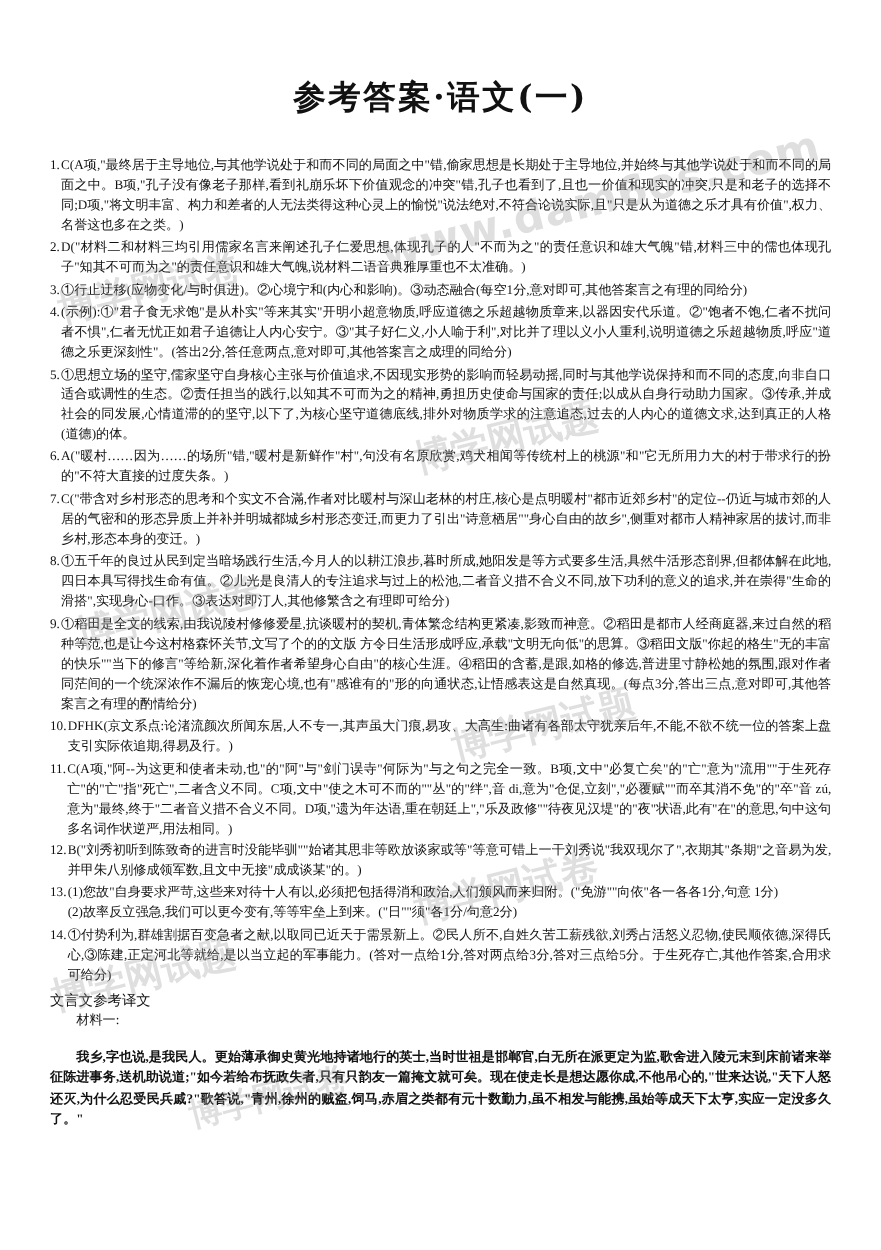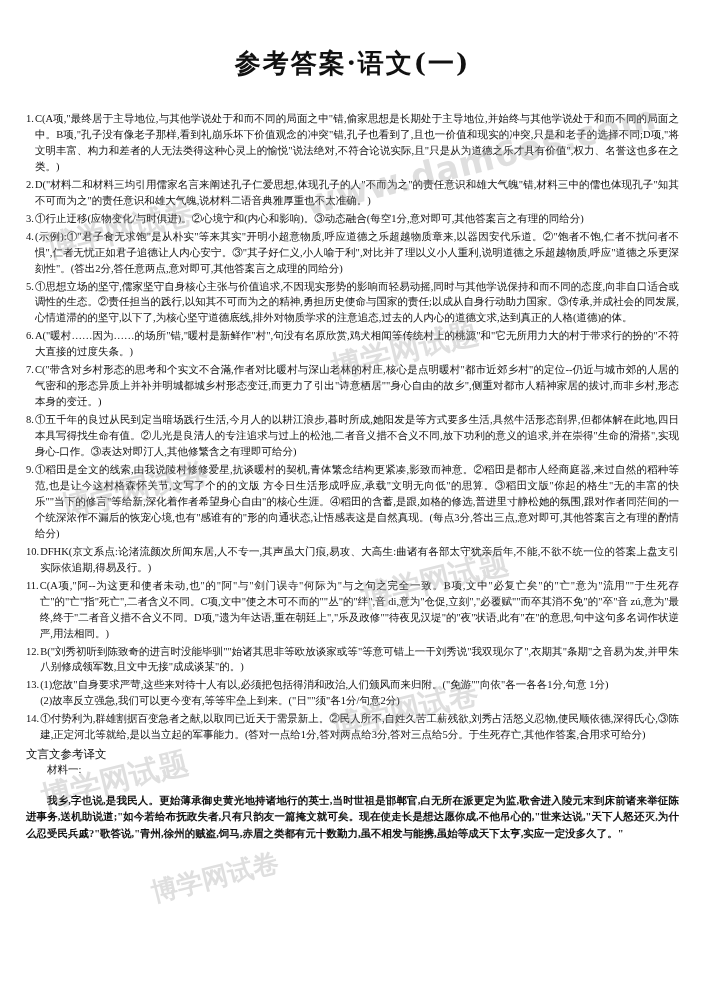--- a/index.html
+++ b/index.html
@@ -9,21 +9,21 @@
     font-family:"Liberation Serif", serif;
     color:#111;
     position:relative;
     overflow-x:hidden;
   }
   .page{
     width:705px;
     min-height:1000px;
     position:relative;
     box-sizing:border-box;
-    padding:0;
+    padding:14px;
     overflow:hidden;
   }
   .title{
     text-align:center;
     font-size:26px;
     font-weight:bold;
     letter-spacing:2px;
     padding-top:46px;
     padding-bottom:8px;
     font-family:"DejaVu Serif", serif;

